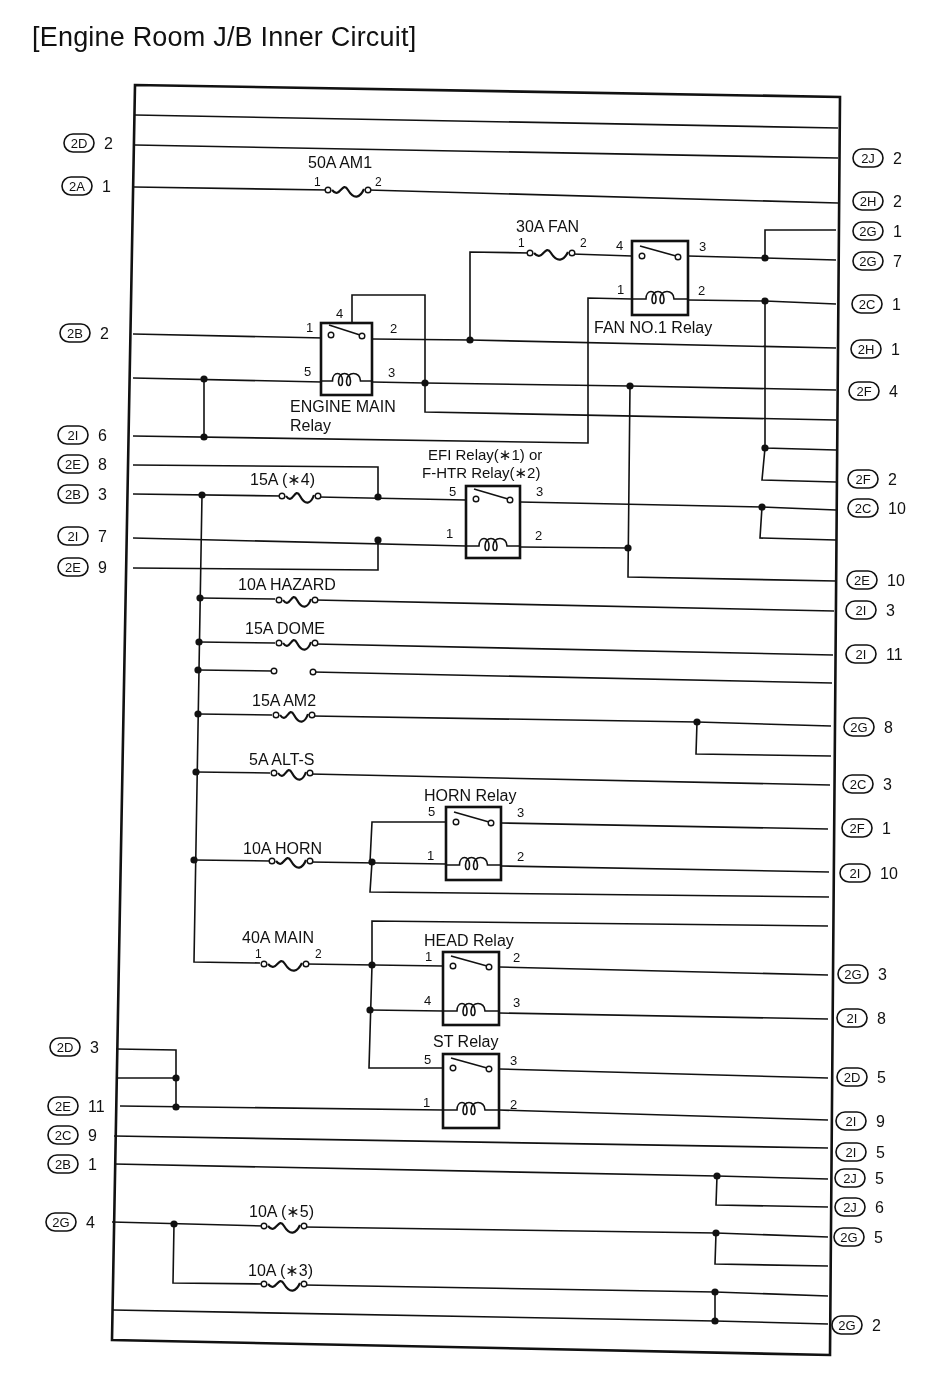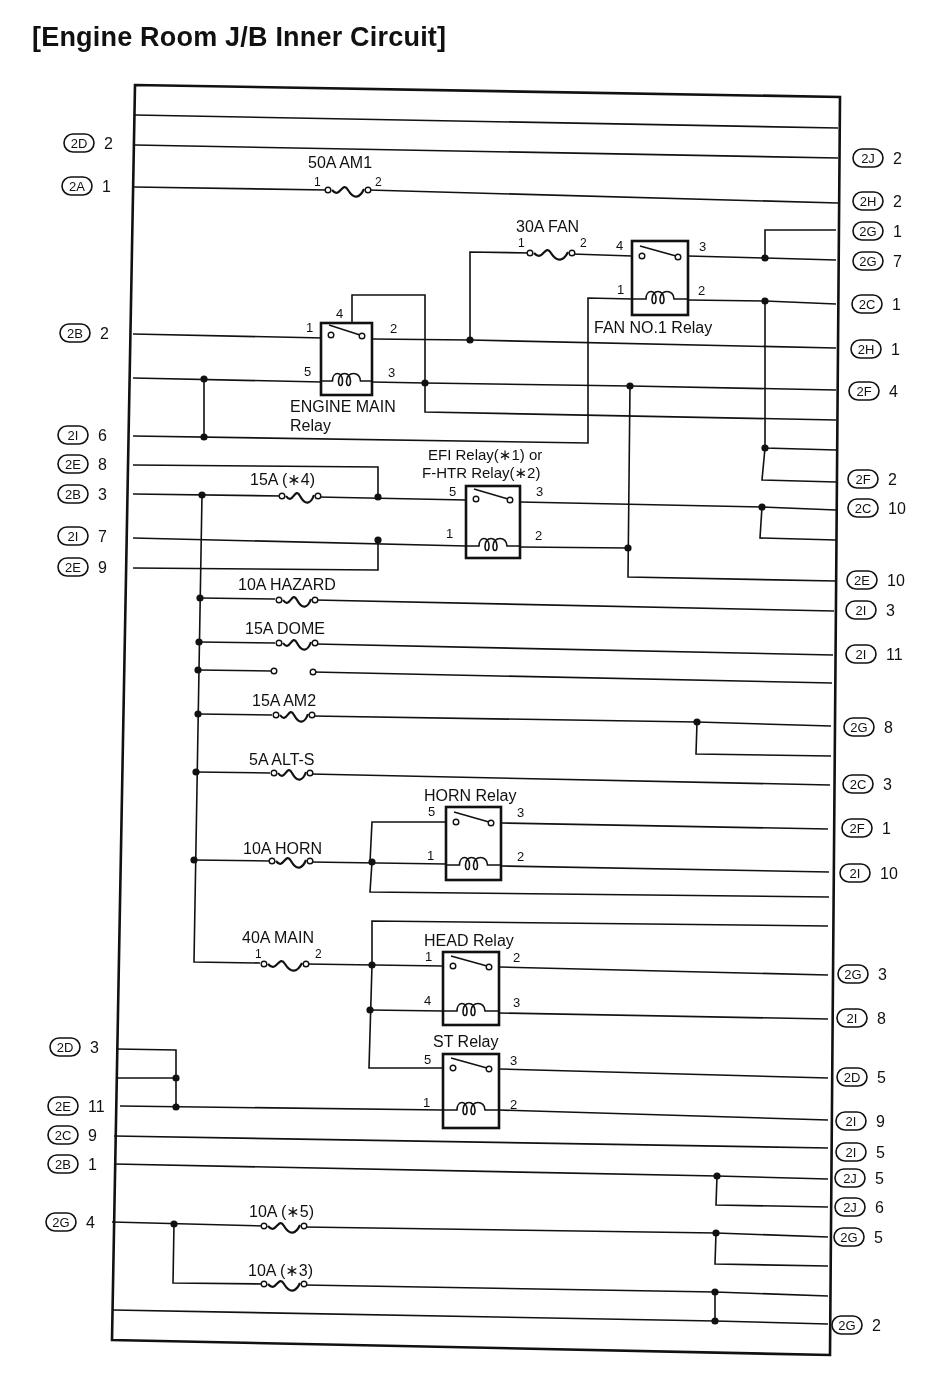--- a/index.html
+++ b/index.html
@@ -1,17 +1,17 @@
 <!DOCTYPE html>
 <html><head>
 <meta charset="utf-8">
 <style>
   html, body { margin: 0; padding: 0; background: #ffffff; }
   body { width: 940px; height: 1383px; position: relative; overflow: hidden; font-family: "Liberation Sans", sans-serif; color: #111; }
-  #title { position: absolute; left: 32px; top: 22px; font-size: 27px; font-weight: bold; letter-spacing: 0.2px; }
+  #title { position: absolute; left: 32px; top: 22px; font-size: 27px; font-weight: normal; letter-spacing: 0.2px; }
   svg#diagram { position: absolute; left: 0; top: 0; }
   svg text { font-family: "Liberation Sans", sans-serif; fill: #111; }
   .wire { stroke: #111; stroke-width: 1.6; fill: none; }
   .frame { stroke: #111; stroke-width: 2.6; fill: none; }
   .box { stroke: #111; stroke-width: 2.6; fill: #fff; }
   .fuse { stroke: #111; stroke-width: 2.2; fill: none; }
   .term { stroke: #111; stroke-width: 1.4; fill: #fff; }
   .dot { fill: #111; }
   .conn-pill { stroke: #111; stroke-width: 1.6; fill: #fff; }
 </style>

